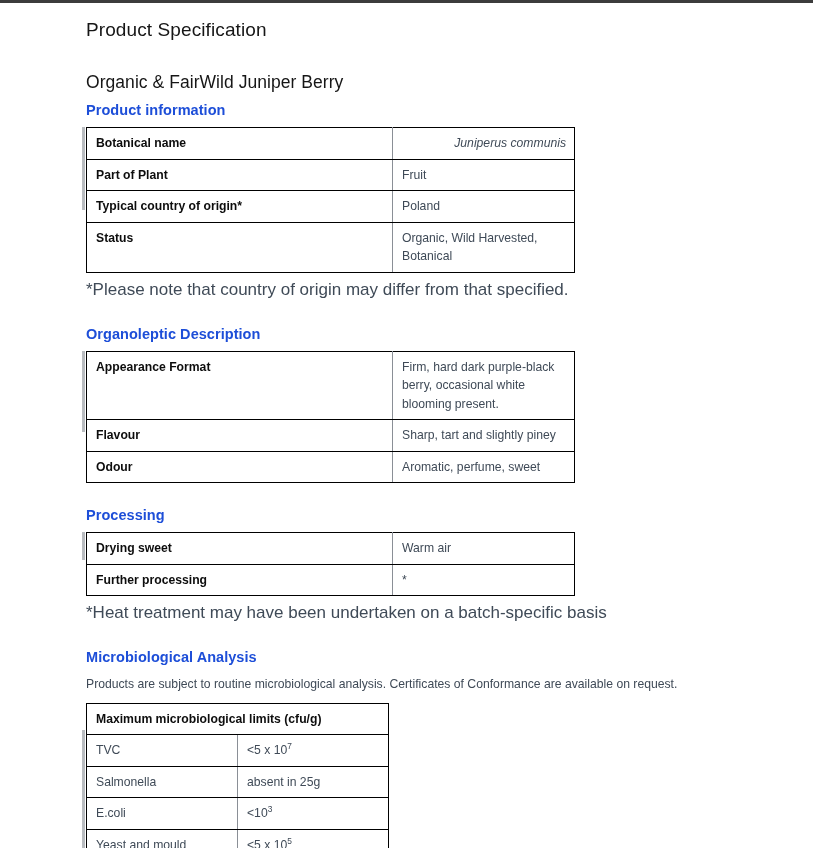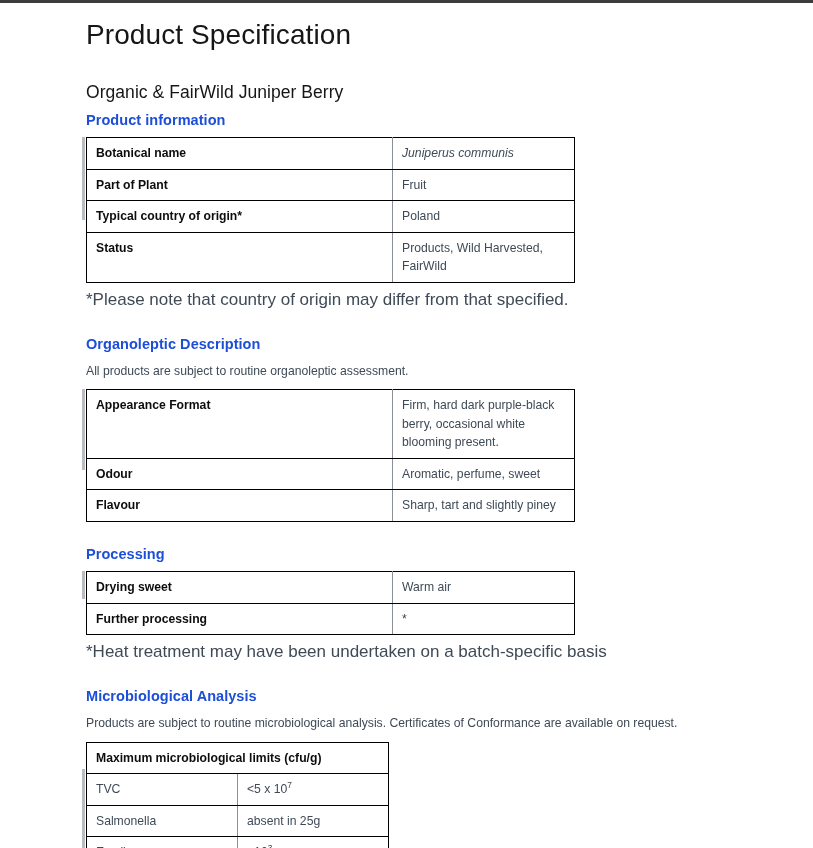--- a/index.html
+++ b/index.html
@@ -28,21 +28,21 @@
     width: 813px;
     padding: 0;
   }
   .content {
     margin-left: 86px;
     width: 600px;
   }
 
   
   .doc-title {
-    font-size: 28px;
+    font-size: 19px;
     font-weight: 400;
     color: #161616;
     margin: 0;
     padding-top: 16px;
     letter-spacing: 0.1px;
   }
   .product-title {
     font-size: 17.5px;
     font-weight: 400;
     color: #161616;
@@ -120,21 +120,21 @@
     width: 147px;
     font-weight: 400;
     color: #3f4a57;
   }
   table.spec.micro td.hdr {
     font-weight: 700;
     color: #0d0d0d;
     border-right: 1.4px solid #000000;
     border-left: 1.4px solid #000000;
   }
-  .italic { font-style: italic; }
+  .italic { font-style: italic; text-align: right; }
   .tall td { padding-bottom: 25px; }
   .tall2 td { padding-bottom: 6px; margin-left: 28px; }
 
   sup {
     font-size: 8.4px;
     vertical-align: super;
     line-height: 0;
   }
 
   
@@ -170,46 +170,45 @@
           <tr>
             <td class="lbl">Part of Plant</td>
             <td class="val">Fruit</td>
           </tr>
           <tr>
             <td class="lbl">Typical country of origin*</td>
             <td class="val">Poland</td>
           </tr>
           <tr>
             <td class="lbl">Status</td>
-            <td class="val">Products, Wild Harvested, FairWild</td>
+            <td class="val">Organic, Wild Harvested, Botanical</td>
           </tr>
         </tbody>
       </table>
     </div>
 
     <p class="footnote">*Please note that country of origin may differ from that specified.</p>
 
     <h3 class="section-head spaced">Organoleptic Description</h3>
-    <p class="body-note">All products are subject to routine organoleptic assessment.</p>
 
     <div class="tbl-wrap">
       <div class="changebar" style="top:9px;height:81px;"></div>
       <table class="spec wide">
         <tbody>
           <tr class="tall">
             <td class="lbl">Appearance Format</td>
             <td class="val">Firm, hard dark purple-black berry, occasional white blooming present.</td>
           </tr>
           <tr>
+            <td class="lbl">Flavour</td>
+            <td class="val">Sharp, tart and slightly piney</td>
+          </tr>
+          <tr>
             <td class="lbl">Odour</td>
             <td class="val">Aromatic, perfume, sweet</td>
-          </tr>
-          <tr>
-            <td class="lbl">Flavour</td>
-            <td class="val">Sharp, tart and slightly piney</td>
           </tr>
         </tbody>
       </table>
     </div>
 
     <h3 class="section-head spaced">Processing</h3>
 
     <div class="tbl-wrap">
       <div class="changebar" style="top:9px;height:28px;"></div>
       <table class="spec wide">

